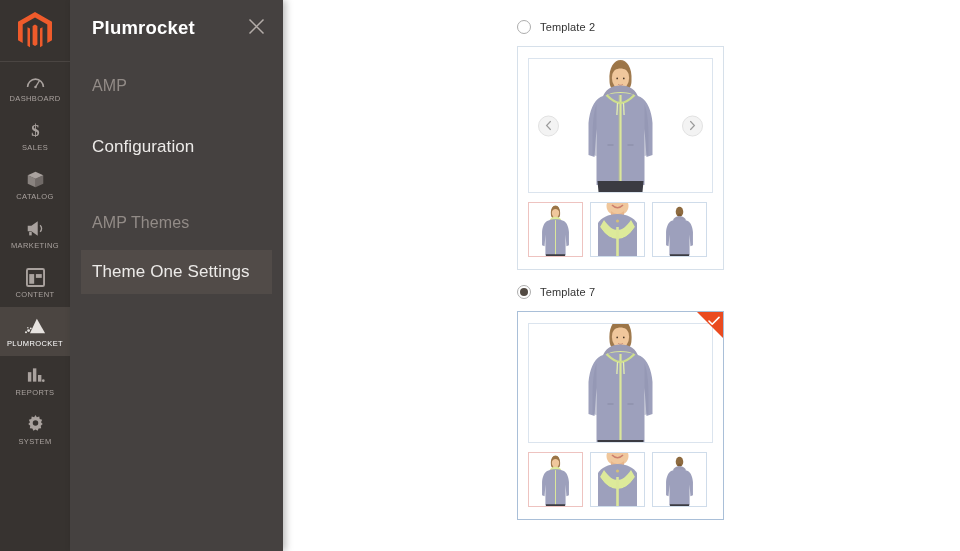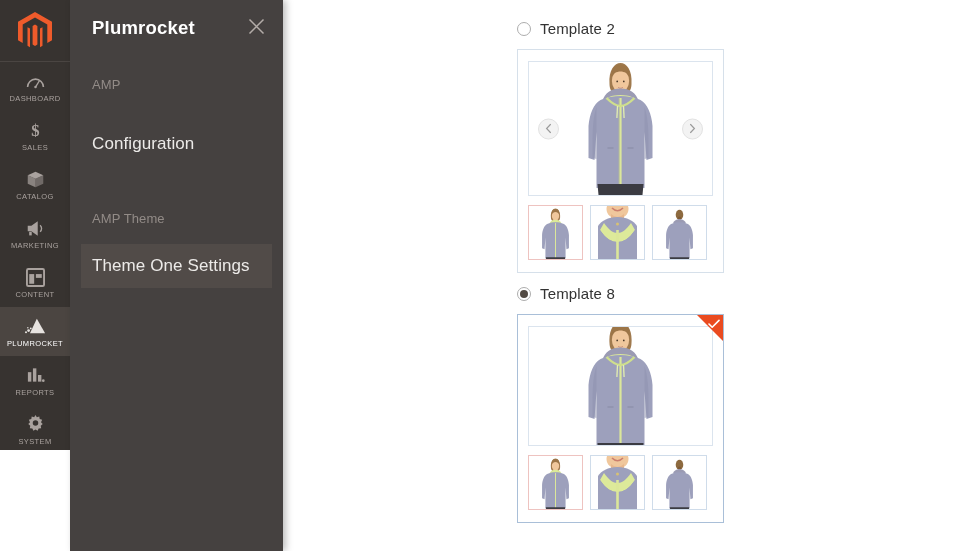--- a/index.html
+++ b/index.html
@@ -8,21 +8,21 @@
     width: 960px; height: 551px;
     background: #ffffff;
     font-family: "Liberation Sans", sans-serif;
     overflow: hidden;
   }
   #app { position: relative; width: 960px; height: 551px; }
 
   
   .rail {
     position: absolute; left: 0; top: 0;
-    width: 70px; height: 450px;
+    width: 70px; height: 551px;
     background: #373330;
   }
   .rail-logo {
     height: 62px;
     display: flex; align-items: center; justify-content: center;
     border-bottom: 1px solid #4a4542;
   }
   .rail-item {
     height: 49px;
     display: flex; flex-direction: column;
@@ -70,21 +70,21 @@
   .flyout-close {
     position: absolute; right: 16px; top: 15px;
     width: 22px; height: 22px;
     cursor: pointer;
     display: flex; align-items: center; justify-content: center;
   }
   .flyout-close svg { display: block; }
 
   .fly-section-title {
     padding: 22px 22px 0 22px;
-    font-size: 13px;
+    font-size: 16px;
     color: #928b87;
     letter-spacing: 0.1px;
   }
   .fly-link {
     display: block;
     padding: 13px 22px 13px 22px;
     font-size: 17px;
     color: #eceae8;
     cursor: pointer;
     text-decoration: none;
@@ -126,21 +126,21 @@
   .radio.checked::after {
     content: "";
     position: absolute;
     left: 50%; top: 50%;
     width: 8px; height: 8px;
     margin: -4px 0 0 -4px;
     border-radius: 50%;
     background: #514942;
   }
   .tpl-label {
-    font-size: 15px;
+    font-size: 11px;
     color: #333333;
     letter-spacing: 0.15px;
   }
 
   .tpl-card {
     position: relative;
     width: 207px;
     background: #ffffff;
     border: 1px solid #d6e0ea;
   }
@@ -320,21 +320,21 @@
         <svg width="17" height="17" viewBox="0 0 17 17">
           <path d="M1.5 1.5 L15.5 15.5 M15.5 1.5 L1.5 15.5" stroke="#b3aca8" stroke-width="1.5" fill="none"></path>
         </svg>
       </div>
     </div>
 
     <div class="fly-section-title">AMP</div>
     <div class="fly-spacer-amp"></div>
     <a class="fly-link">Configuration</a>
 
-    <div class="fly-section-title" style="padding-top:44px">AMP Theme</div>
+    <div class="fly-section-title" style="padding-top:44px">AMP Themes</div>
     <div style="height:18px"></div>
     <a class="fly-link highlight">Theme One Settings</a>
   </div>
 
   <div class="content">
 
     <div class="tpl-block" style="left:234px; top:20px;">
       <div class="tpl-radio-row">
         <span class="radio"></span>
         <span class="tpl-label">Template 2</span>
@@ -435,21 +435,21 @@
               </svg>
             </div>
           </div>
         </div>
       </div>
     </div>
 
     <div class="tpl-block" style="left:234px; top:285px;">
       <div class="tpl-radio-row">
         <span class="radio checked"></span>
-        <span class="tpl-label">Template 8</span>
+        <span class="tpl-label">Template 7</span>
       </div>
 
       <div class="tpl-card selected">
         <div class="corner-check"></div>
         <svg class="corner-check-mark" viewBox="0 0 12 12">
           <path d="M1 6 L4.2 9.2 L11 2.4" stroke="#ffffff" stroke-width="1.6" fill="none" stroke-linecap="round" stroke-linejoin="round"></path>
         </svg>
 
         <div class="tpl-inner">
           <div class="hero tall">

